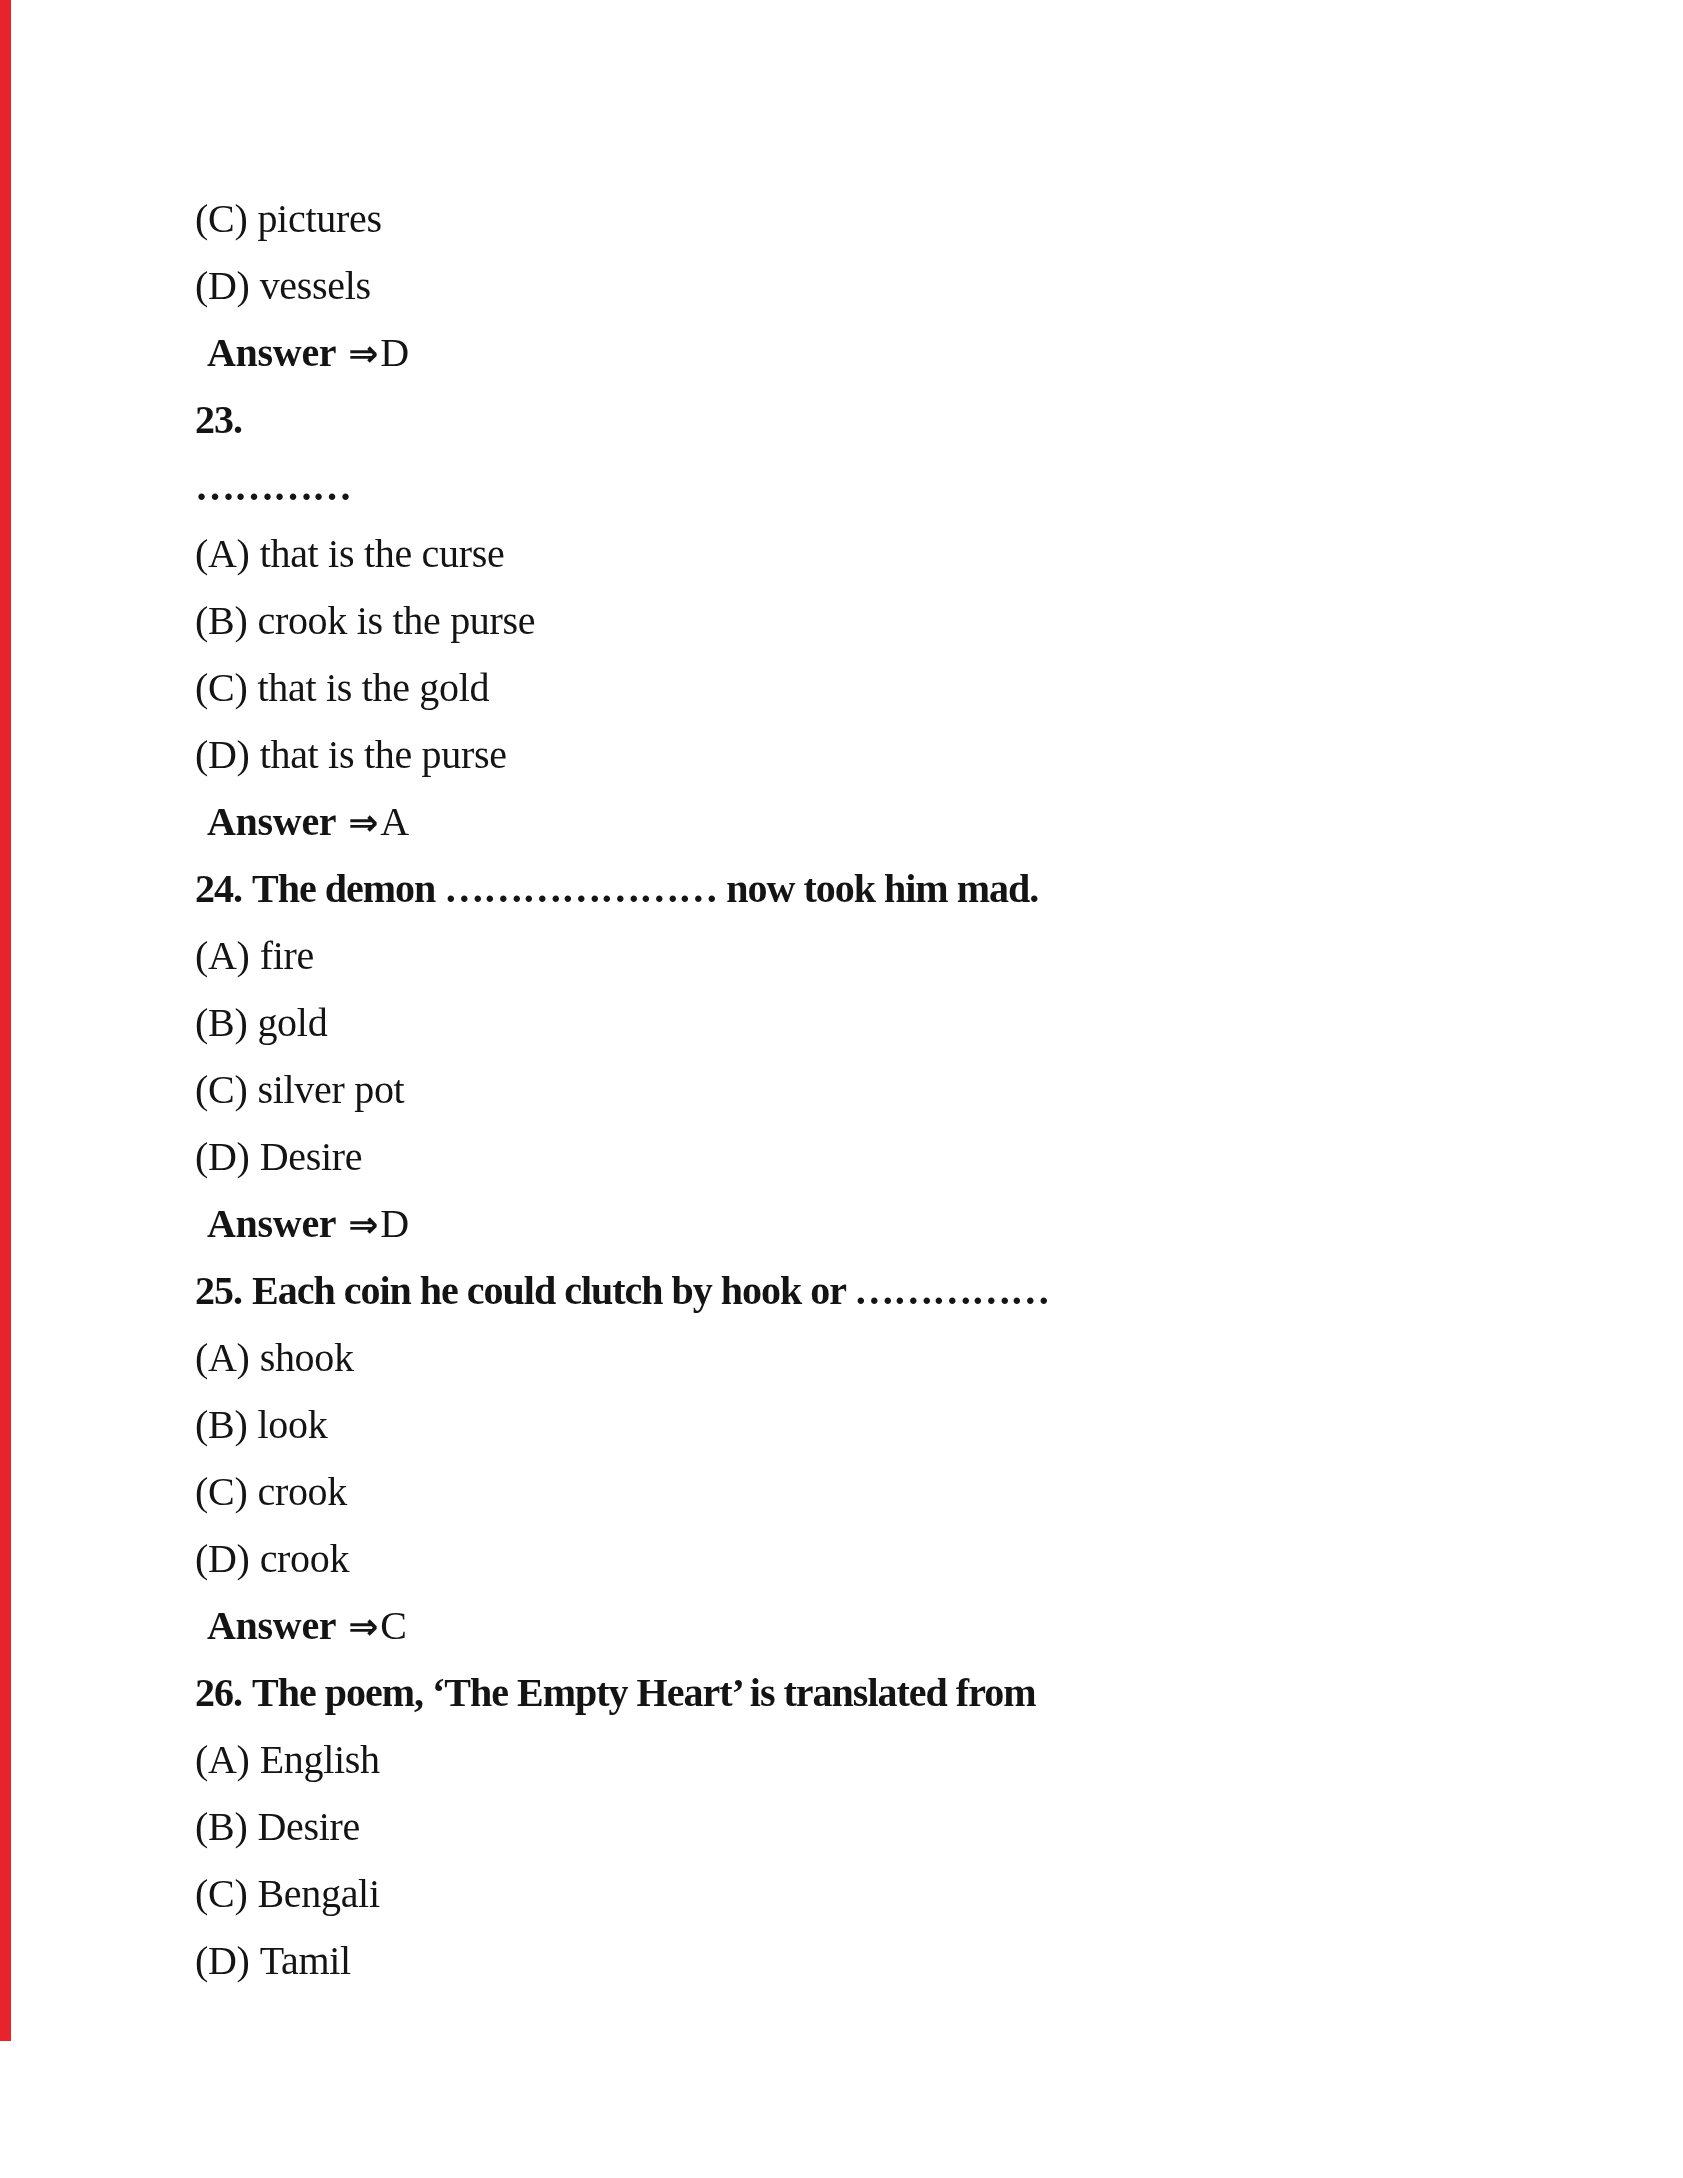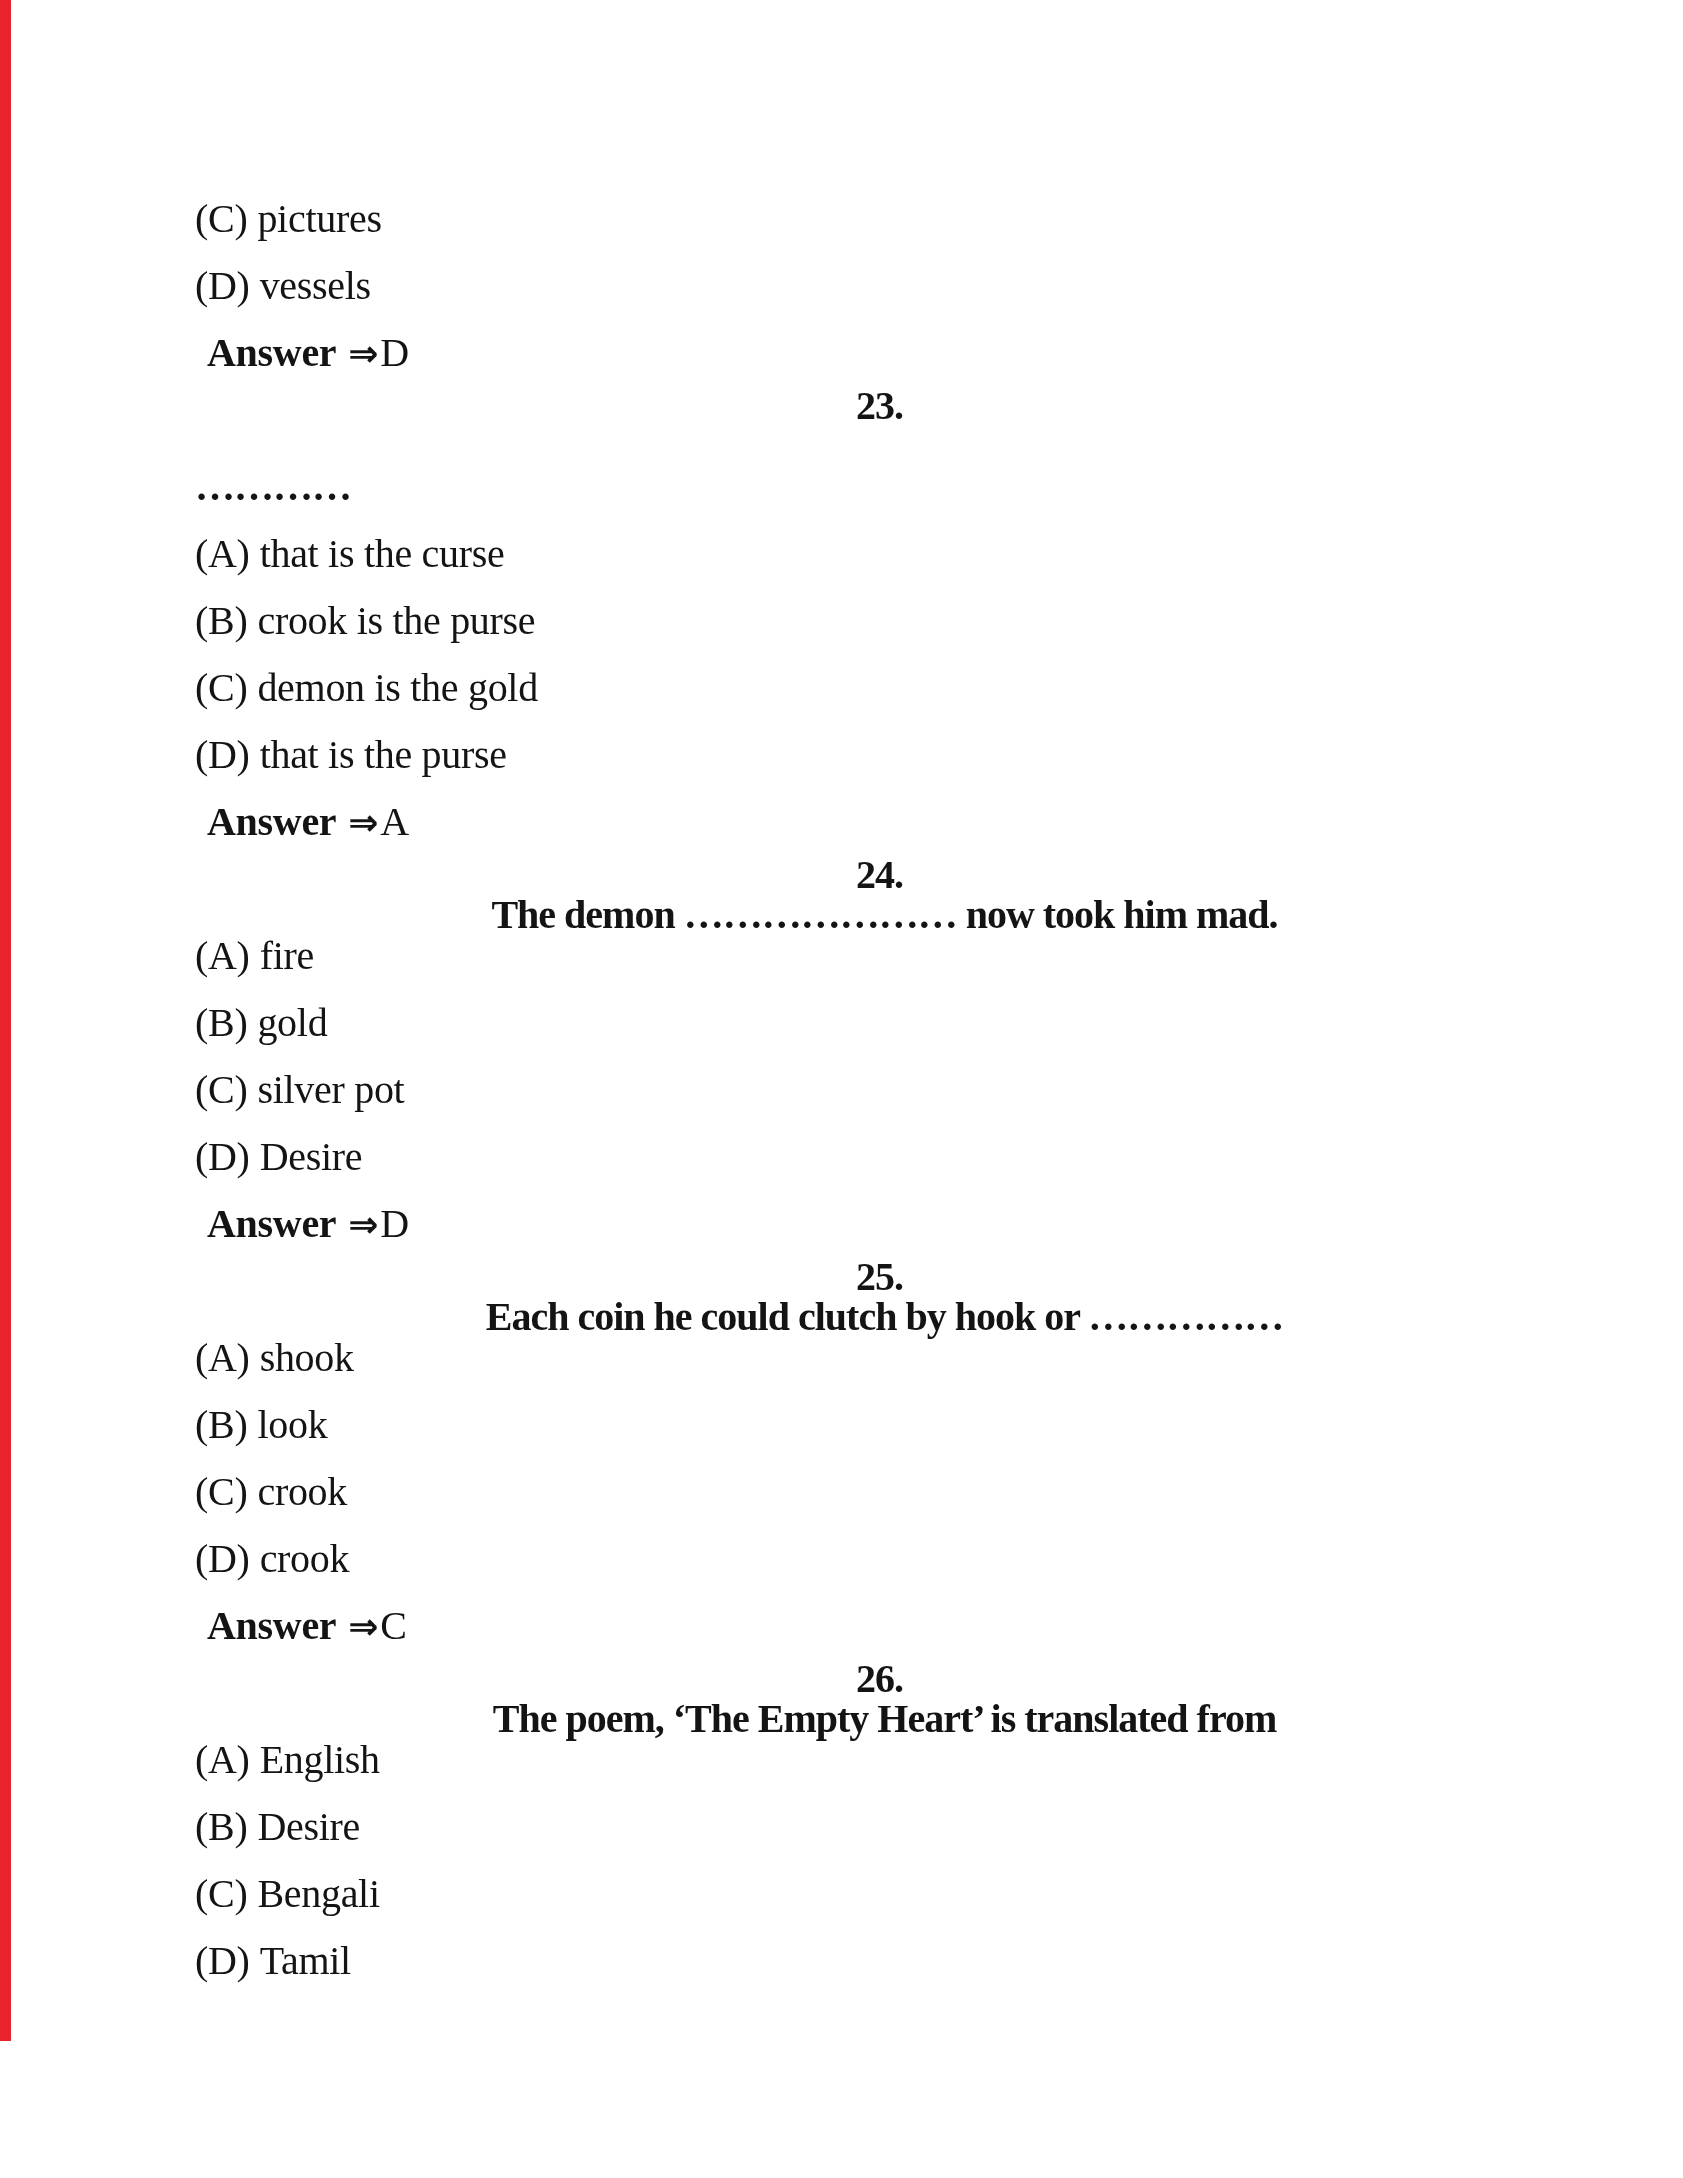--- a/index.html
+++ b/index.html
@@ -21,21 +21,21 @@
   }
   .line{
     height:67px;
     display:flex;align-items:center;
     white-space:nowrap;
     font-size:40px;
     line-height:1;
   }
   .line .prefix{margin-right:10px;}
   .opt{font-weight:400;letter-spacing:-0.3px;}
-  .q{font-weight:700;letter-spacing:-1px;flex-direction:column;}
+  .q{font-weight:700;letter-spacing:-1px;}
   .dots{font-weight:700;letter-spacing:-1px;}
   .ans{font-weight:700;padding-left:12px;letter-spacing:-0.3px;}
   .ans .ar{
     font-family:"DejaVu Sans",sans-serif;
     font-weight:700;font-size:36px;
     margin:0 2px 0 12px;
     position:relative;top:1px;
   }
   .ans .alet{font-weight:400;}
 </style>
@@ -76,21 +76,21 @@
         <span>that is the curse</span>
       </div>
 
     <div class="line opt">
         <span class="prefix">(B)</span>
         <span>crook is the purse</span>
       </div>
 
     <div class="line opt">
         <span class="prefix">(C)</span>
-        <span>demon is the gold</span>
+        <span>that is the gold</span>
       </div>
 
     <div class="line opt">
         <span class="prefix">(D)</span>
         <span>that is the purse</span>
       </div>
 
     <div class="line ans">
         <span class="al">Answer</span>
         <span class="ar">⇒</span>

